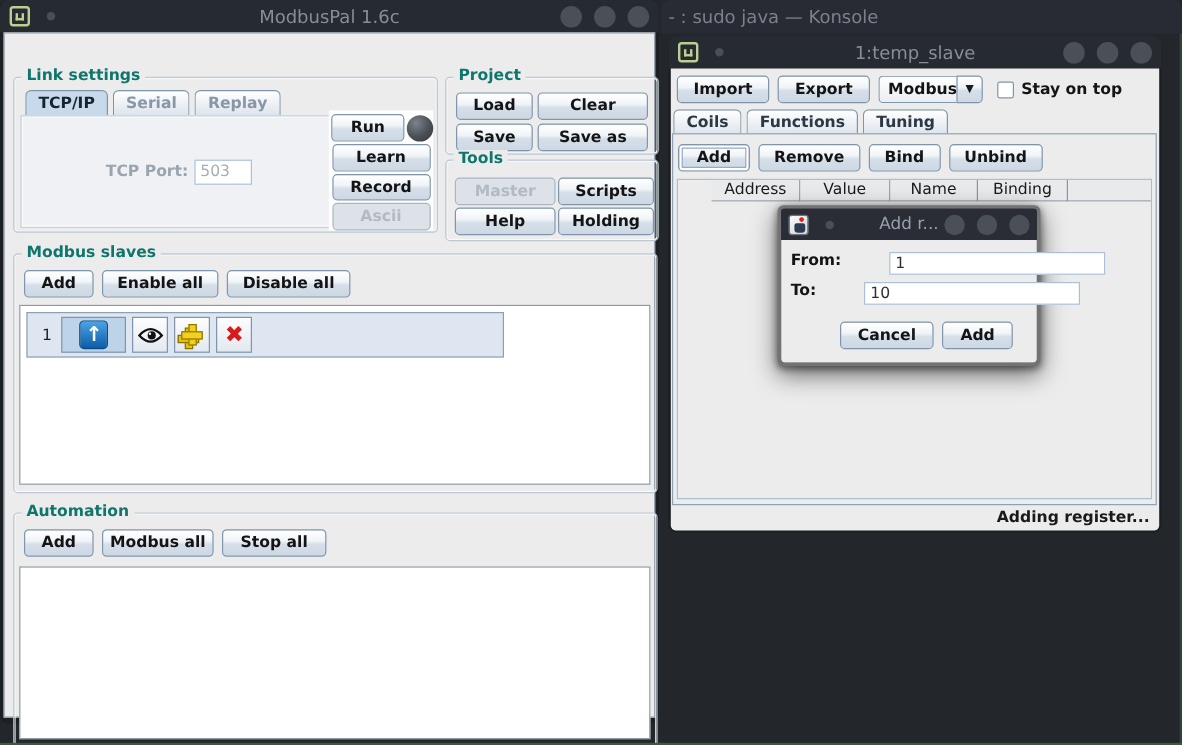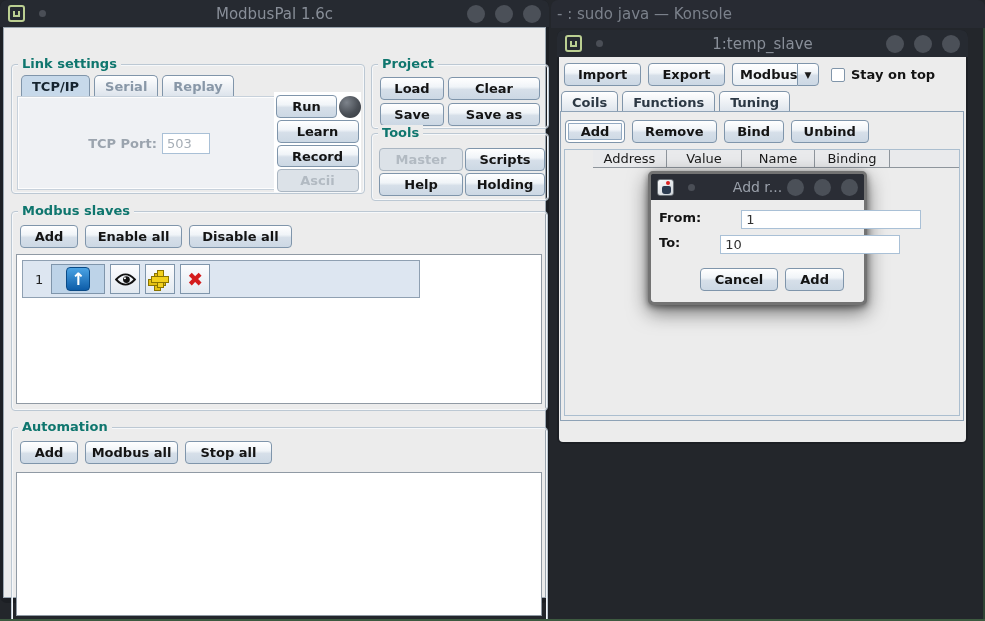--- a/index.html
+++ b/index.html
@@ -280,20 +280,23 @@
         <div class="thead">
           <span class="th" style="width:74px">Address</span>
           <span class="th" style="width:75px">Value</span>
           <span class="th" style="width:73px">Name</span>
           <span class="th" style="width:75px">Binding</span>
           <span class="th fill"></span>
         </div>
         <div class="tbody"></div>
       </div>
     </div>
+    <div class="statusbar">
+      <span>Adding register...</span>
+    </div>
   </div>
 </div>
 
 <div id="dlg">
   <div class="titlebar">
     <span class="java-icon">
         <span class="cup"></span>
         <span class="dot"></span>
       </span>
     <span class="tb-dot"></span>

